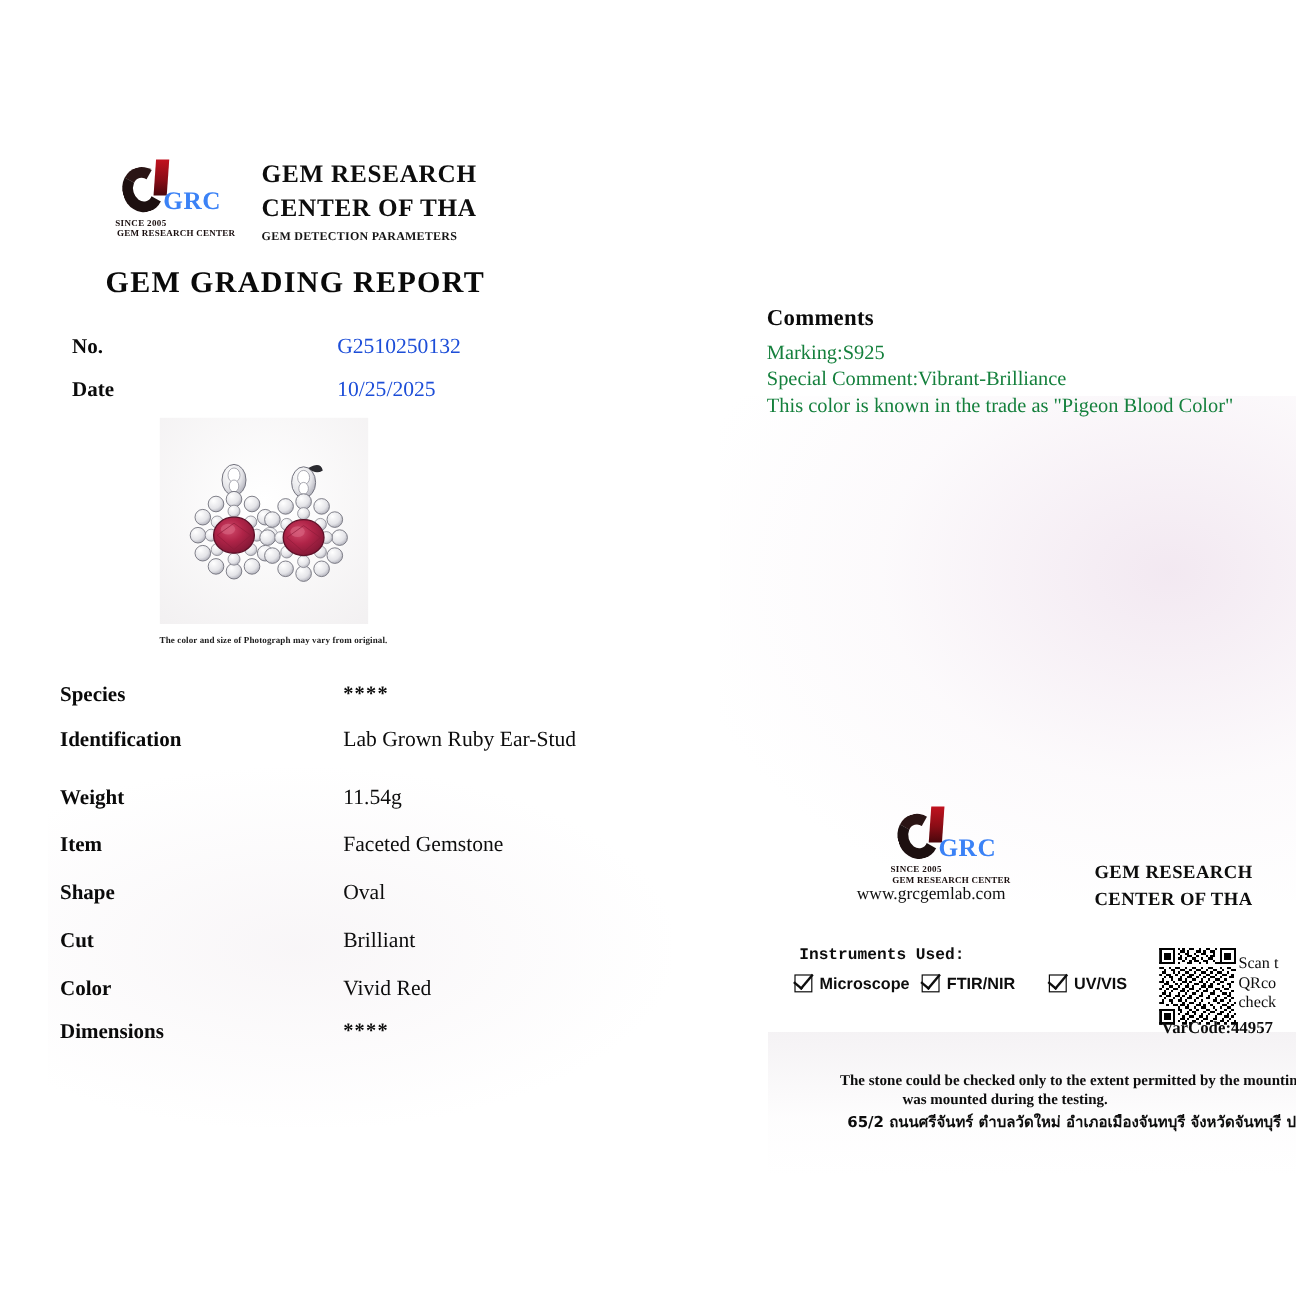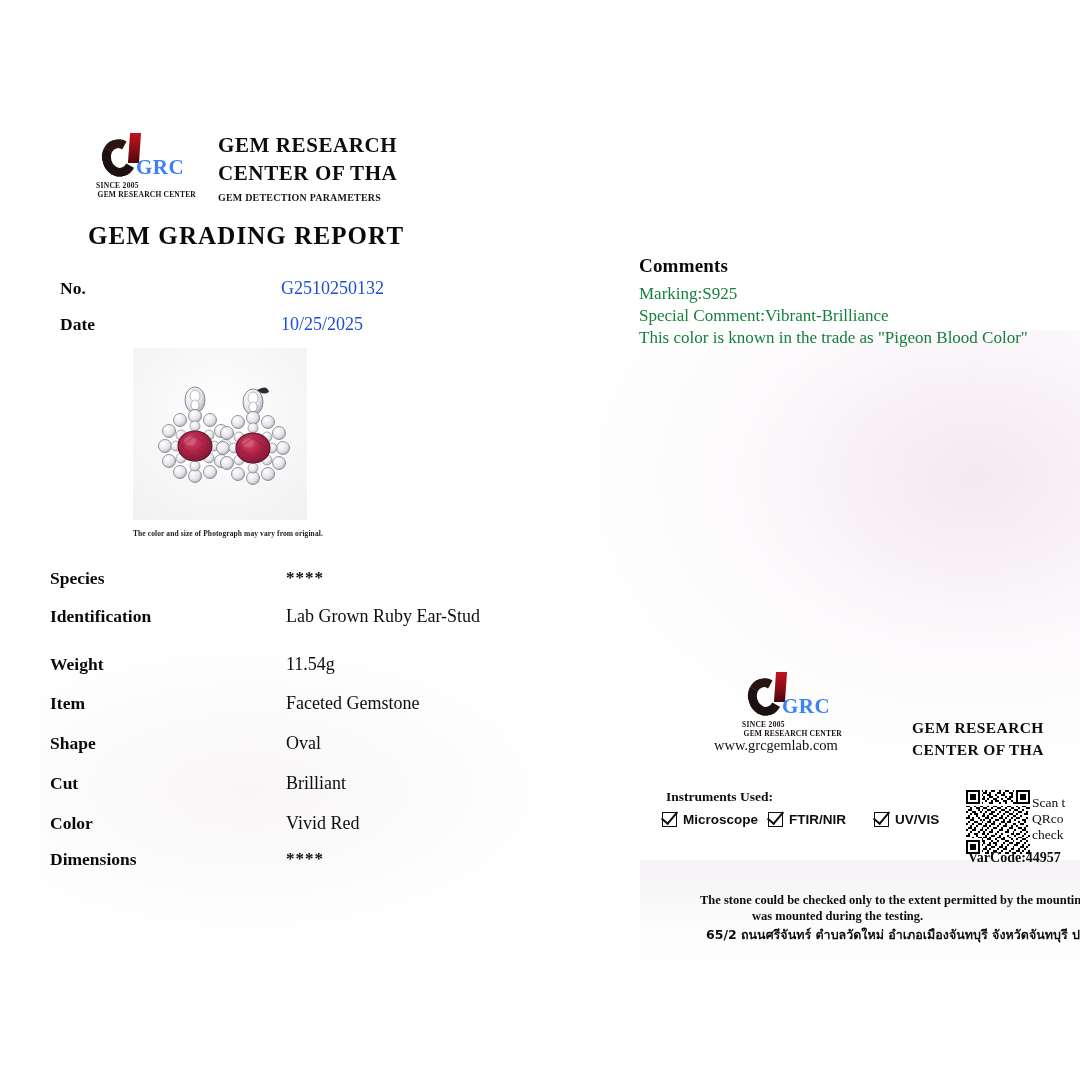--- a/index.html
+++ b/index.html
@@ -250,21 +250,21 @@
     line-height: 22px;
     letter-spacing: 0.4px;
     color: #0d0d0d;
     white-space: nowrap;
   }
 
   
   .instr-label {
     position: absolute;
     left: 656px; top: 789px;
-    font-family: Liberation Serif, serif;
+    font-family: Liberation Mono, monospace;
     font-weight: bold;
     font-size: 13.5px;
     color: #0d0d0d;
     padding-left: 10px;
   }
   .instr-grid {
     position: absolute;
     left: 662px; top: 812px;
     width: 320px;
   }

